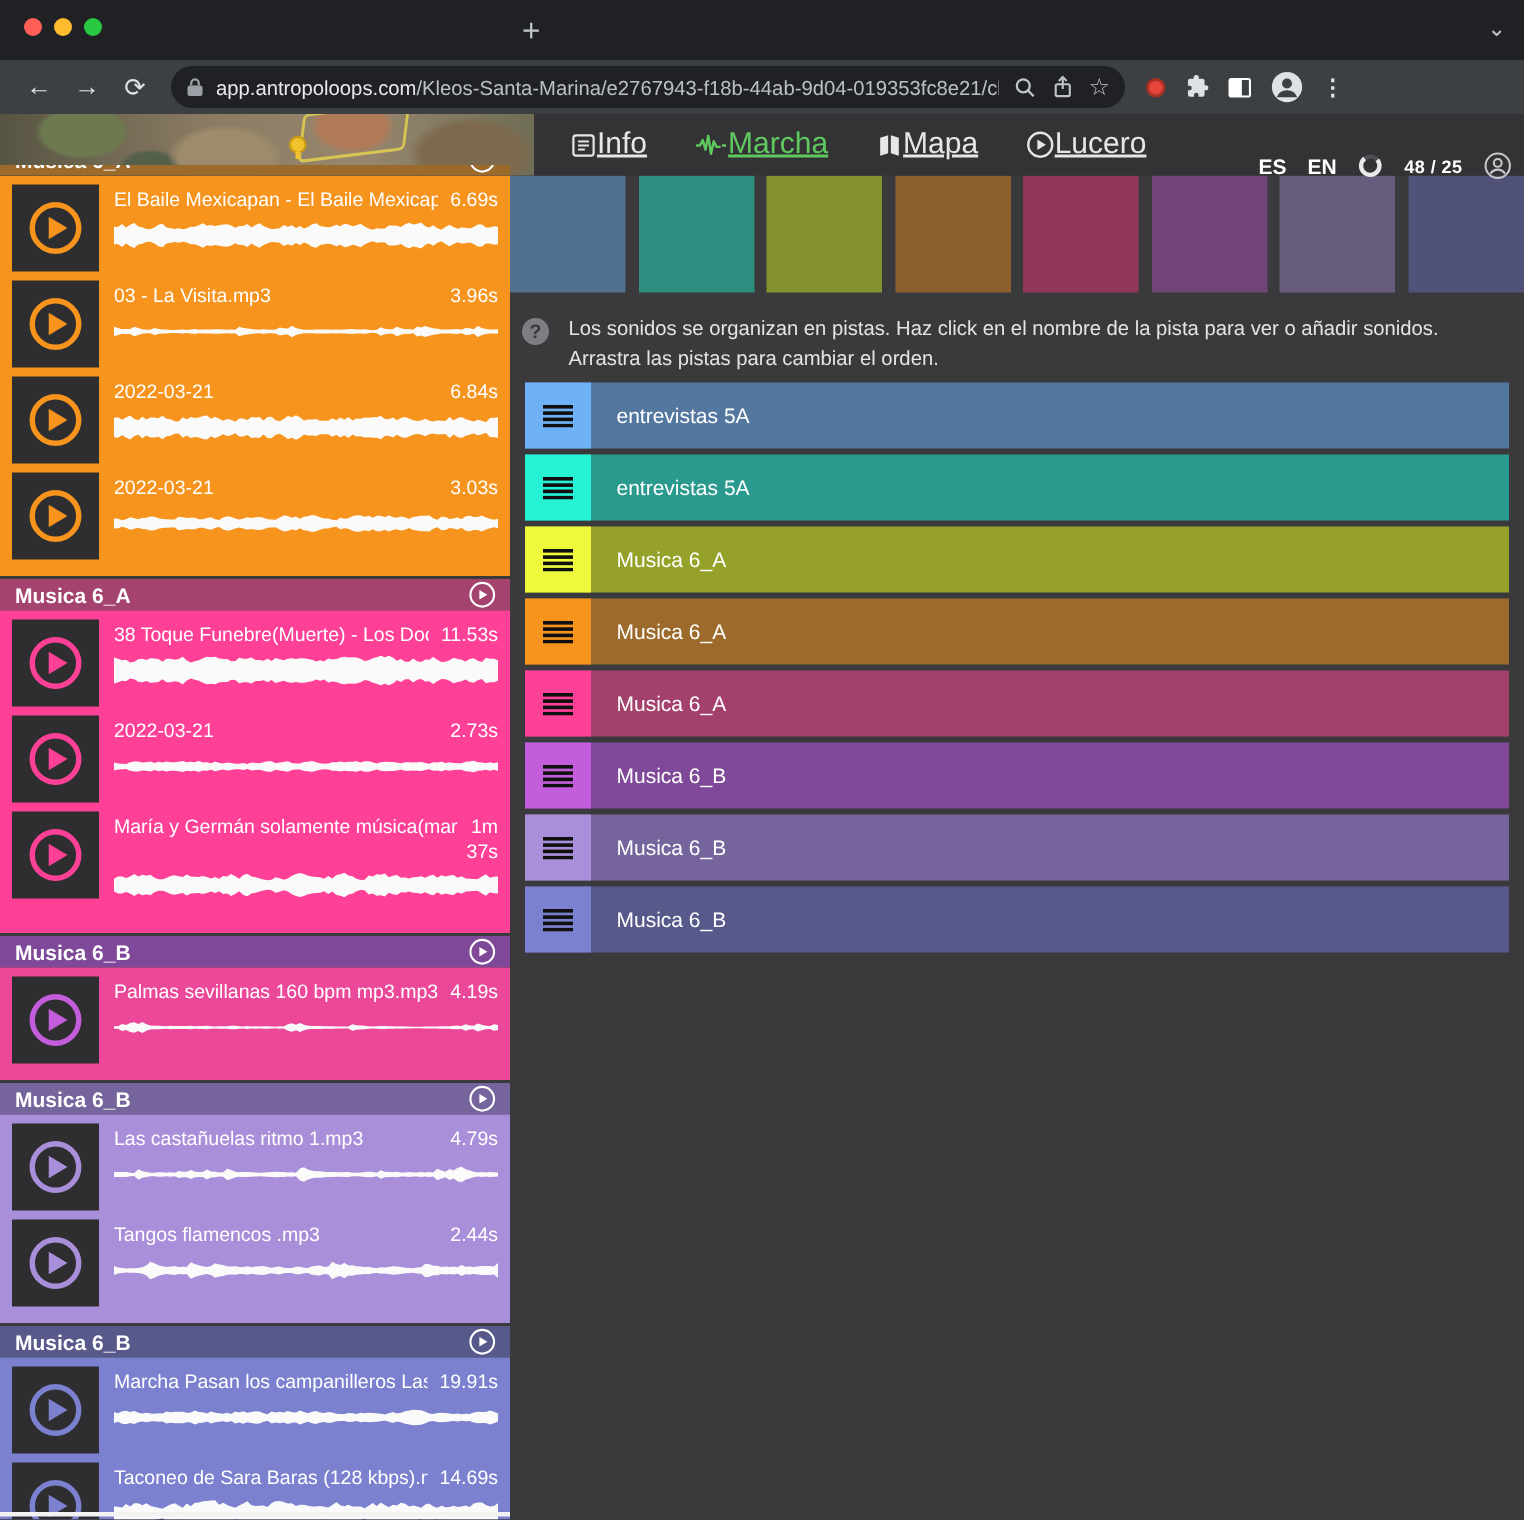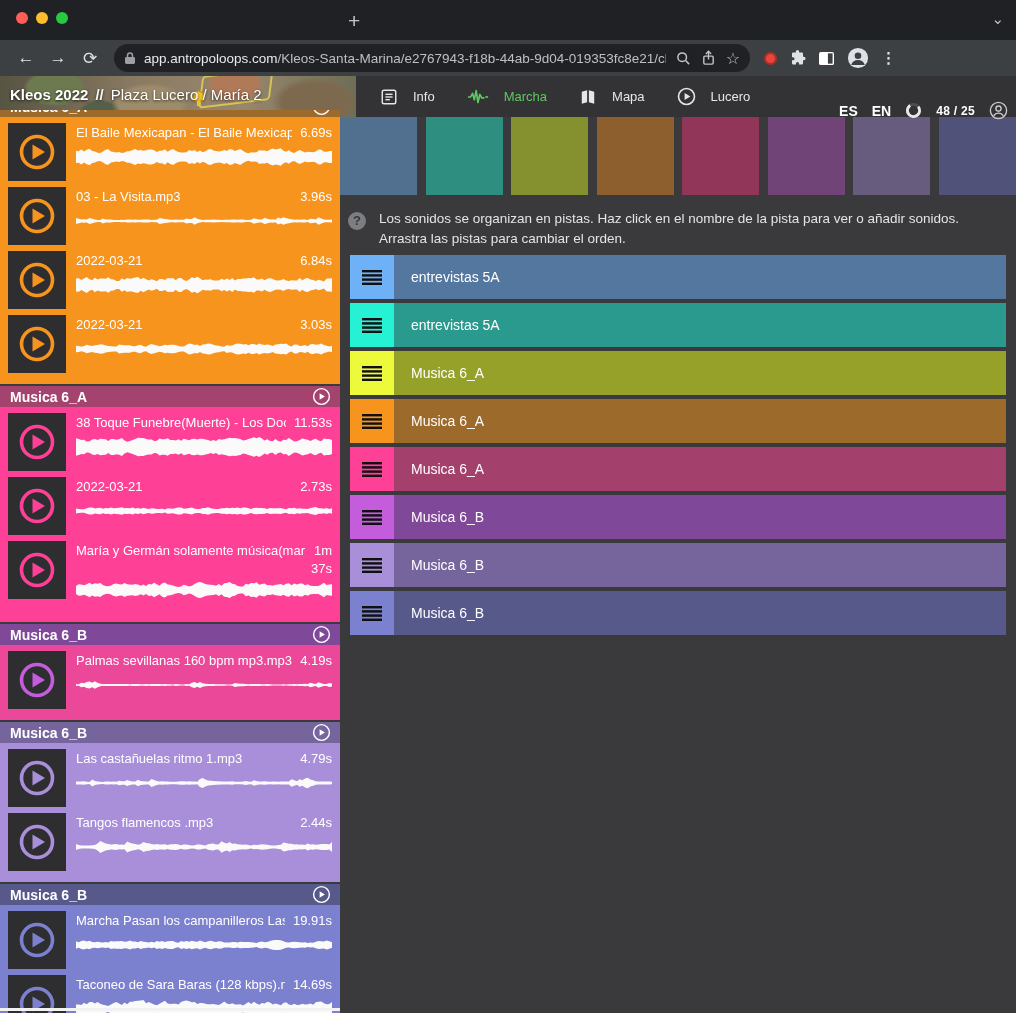--- a/index.html
+++ b/index.html
@@ -46,21 +46,21 @@
     background:#F2C12E; box-shadow:0 0 0 1.5px #c99b14; }
   .map-pin::after { content:''; position:absolute; left:3px; top:9px; width:3px; height:5px; background:#F2C12E; }
   .photo-title { position:absolute; left:10px; top:10px; color:#fff; font-size:15px; white-space:nowrap;
     text-shadow:0 1px 3px rgba(0,0,0,.75); }
   .photo-title b { font-weight:700; }
   .photo-title .sep { margin:0 7px; font-weight:700; opacity:.95; }
   .cut-header { position:absolute; left:0; bottom:0; width:340px; height:7px; overflow:hidden; }
   .cut-header .sec-header { transform:translateY(-14px); }
 
   .appnav { display:flex; align-items:center; margin-left:14px; gap:0; }
-  .navitem { display:flex; align-items:center; gap:15px; color:#E6E6E8; font-size:13px; padding:0 22px 0 10px; }
+  .navitem { display:flex; align-items:center; gap:0; color:#E6E6E8; font-size:20px; padding:0 22px 0 10px;text-decoration:underline; }
   .navitem.active { color:#5FC85F; }
   .hdr-right { position:absolute; right:8px; top:14px; height:41px; display:flex; align-items:center; gap:14px; }
   .lang-es { color:#FFF; font-size:14px; font-weight:600; }
   .lang-en { color:#ffffff; font-size:14px; font-weight:600; }
   .counter { color:#FFF; font-size:12px; font-weight:700; letter-spacing:.3px; }
 
   
   .content { display:flex; height:896px; }
 
   
@@ -152,21 +152,20 @@
         <path d="M4.5 19.5a8 8 0 0 1 15 0Z" fill="#3C4043"></path>
       </svg>
   </span>
   <span class="ticon" style="color:#DEE1E6;font-size:15px;font-weight:700">⋮</span>
 </div>
 
 <div class="app-header">
   <div class="photo">
     <div class="zone-outline"></div>
     <div class="map-pin"></div>
-    <div class="photo-title"><b>Kleos 2022</b><span class="sep">//</span><span>Plaza Lucero / María 2</span></div>
   </div>
   <div class="cut-header">
       <div class="sec-header" style="background:#9C6A2B">
         <span class="sec-name">Musica 6_A</span>
         <span class="sec-play">
           <svg width="19" height="19" viewBox="0 0 20 20">
             <circle cx="10" cy="10" r="8.3" fill="none" stroke="#fff" stroke-width="1.5"></circle>
             <path d="M8 6.6 13.6 10 8 13.4Z" fill="#fff"></path>
           </svg>
         </span>

